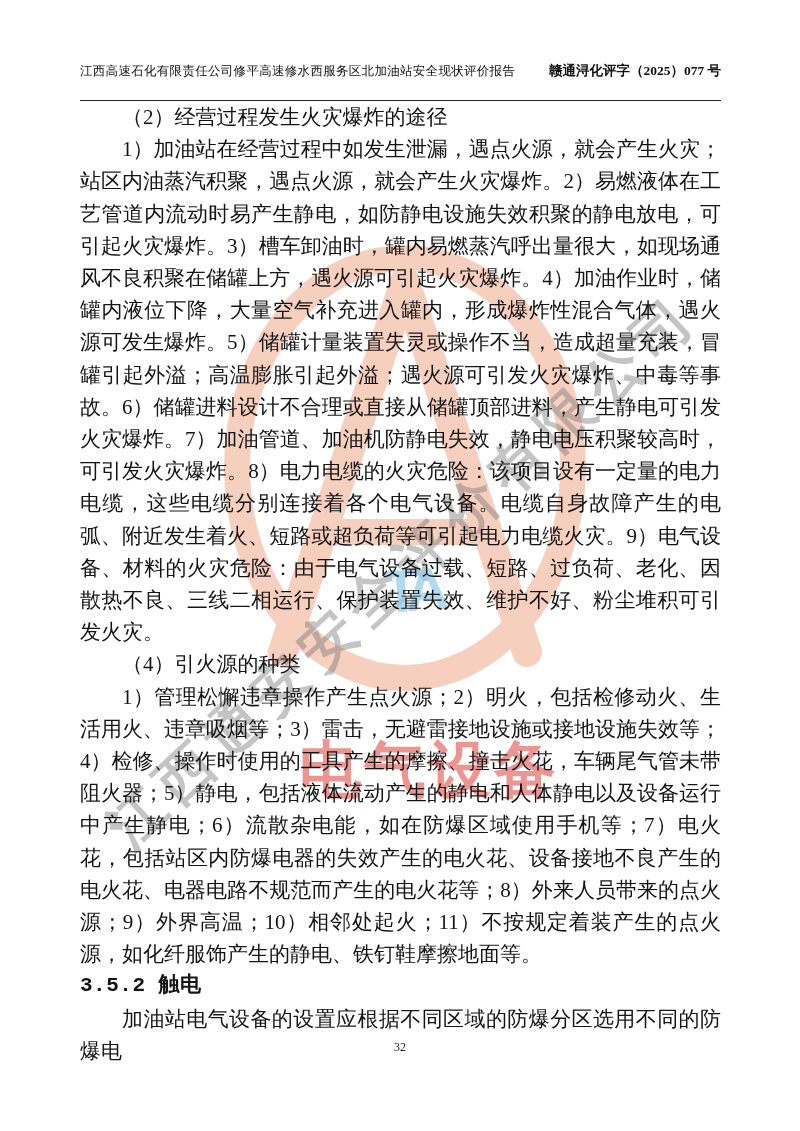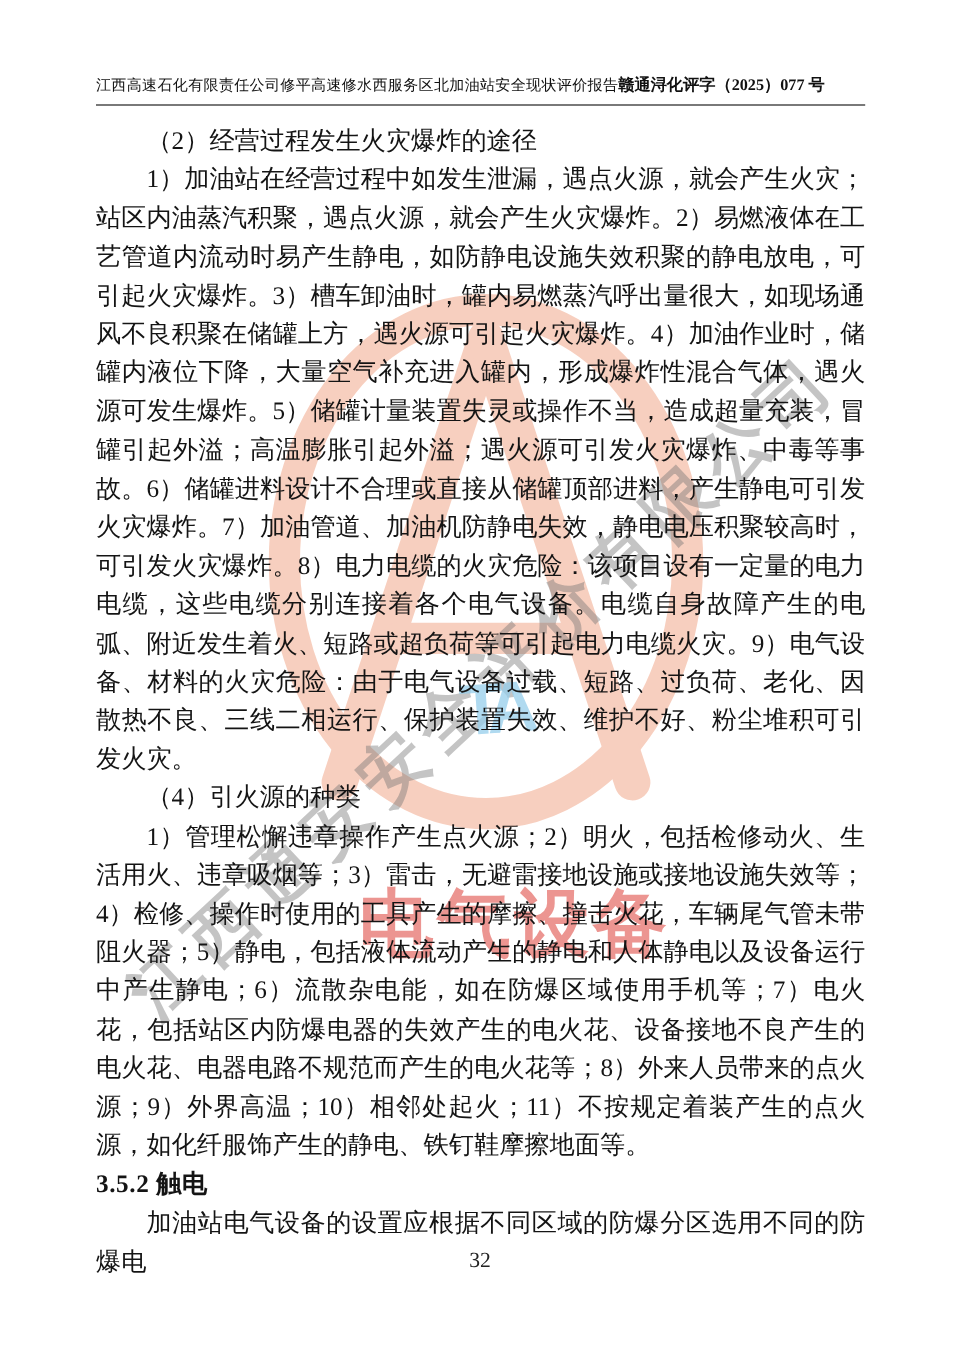--- a/index.html
+++ b/index.html
@@ -7,40 +7,40 @@
     width:800px;height:1131px;position:relative;background:#ffffff;
     font-family:"Liberation Serif","DejaVu Serif",serif;
     overflow:hidden;
   }
   .page{position:absolute;inset:0;}
 
   
   .header{
     position:absolute;left:80px;top:62px;width:641px;
     border-bottom:1.5px solid #222;
-    padding-bottom:7px;
-    display:flex;align-items:flex-end;
+    padding-bottom:20px;
+    display:flex;justify-content:space-between;align-items:flex-end;
   }
   .header .h-left{font-size:12.5px;color:#111;letter-spacing:0.3px;}
   .header .h-right{font-size:13.5px;color:#111;font-weight:bold;white-space:nowrap;}
 
   
   .content{
     position:absolute;left:80px;top:101px;width:641px;z-index:2;
     font-size:21px;line-height:32.2px;color:#141414;
     text-align:justify;
   }
   .content p{margin:0;}
   .content p.ind{text-indent:2em;}
-  .content p.hd{font-weight:bold;font-family:Liberation Serif, serif;letter-spacing:0.5px;}
+  .content p.hd{font-weight:bold;font-family:Liberation Mono, monospace;letter-spacing:0.5px;}
 
   
   .footer{
     position:absolute;left:0;top:1040px;width:800px;text-align:center;
-    font-size:18px;color:#222;z-index:2;
+    font-size:12px;color:#222;z-index:2;
   }
 
   
   .wm{position:absolute;inset:0;z-index:1;pointer-events:none;}
   .wm-stamp{position:absolute;left:195px;top:240px;}
   .wm-diagonal{
     position:absolute;left:118px;top:800px;
     transform:rotate(-43deg);transform-origin:0 50%;
     white-space:nowrap;
     font-family:"Liberation Sans","DejaVu Sans",sans-serif;

